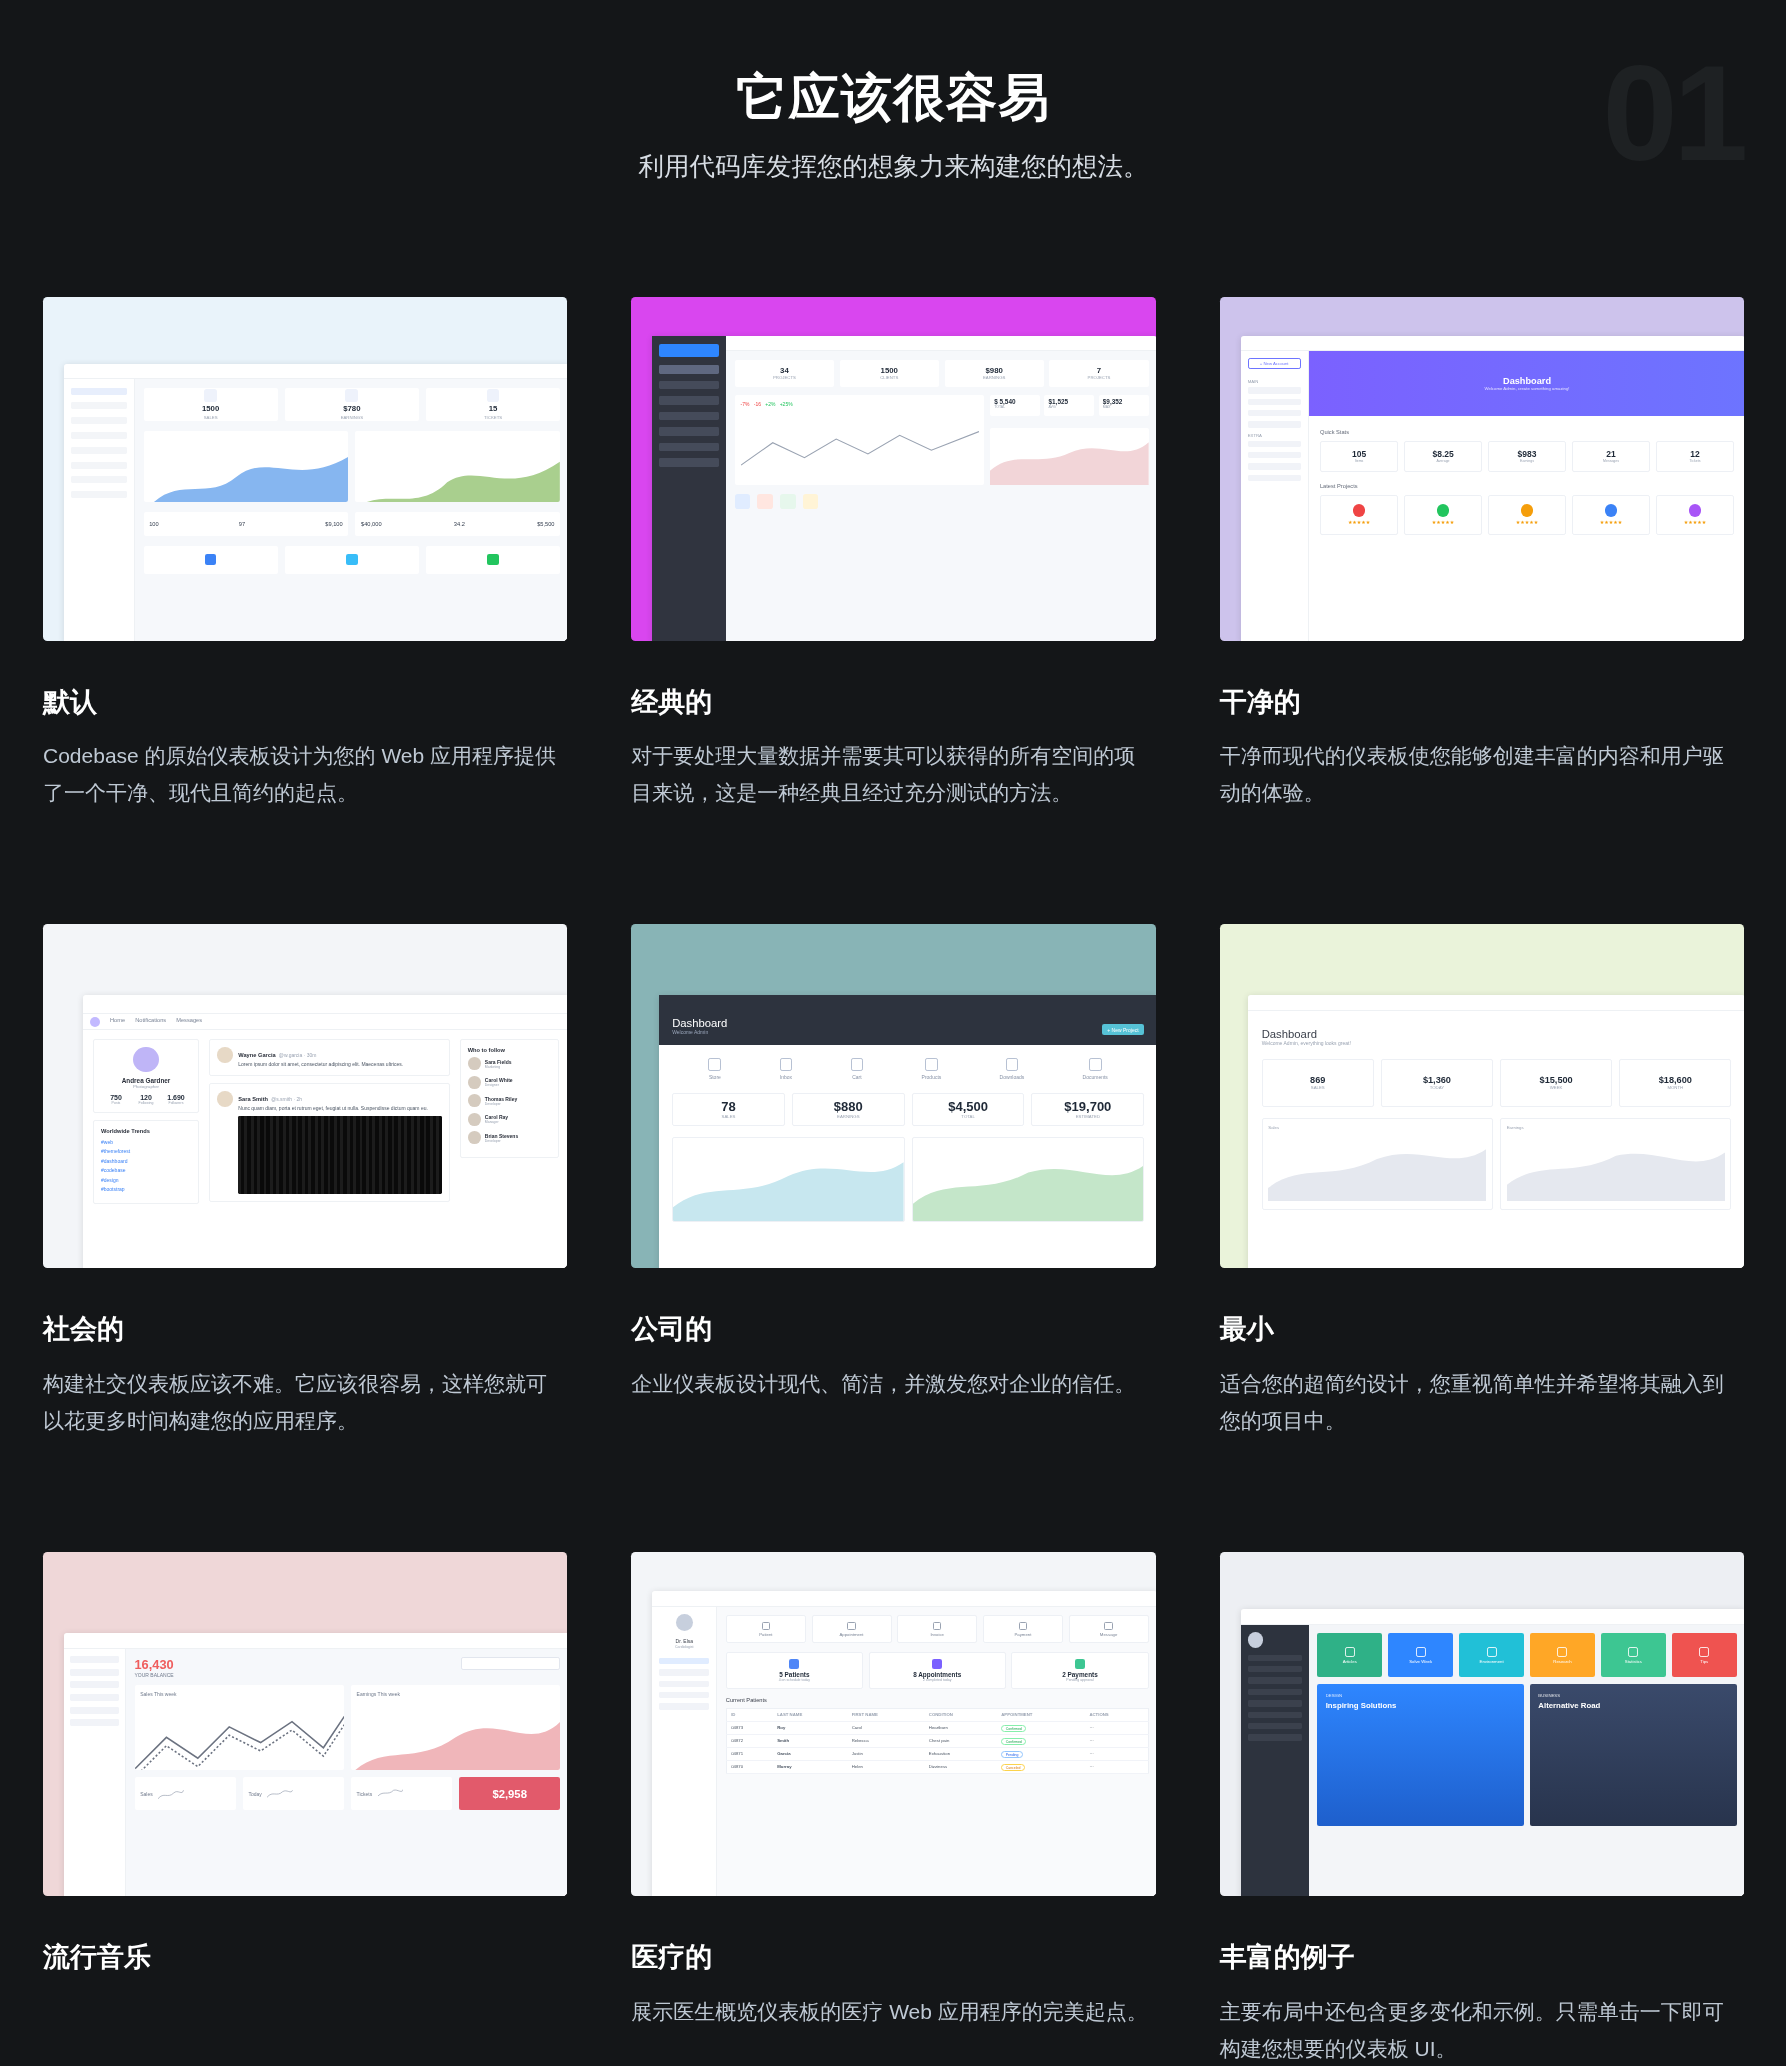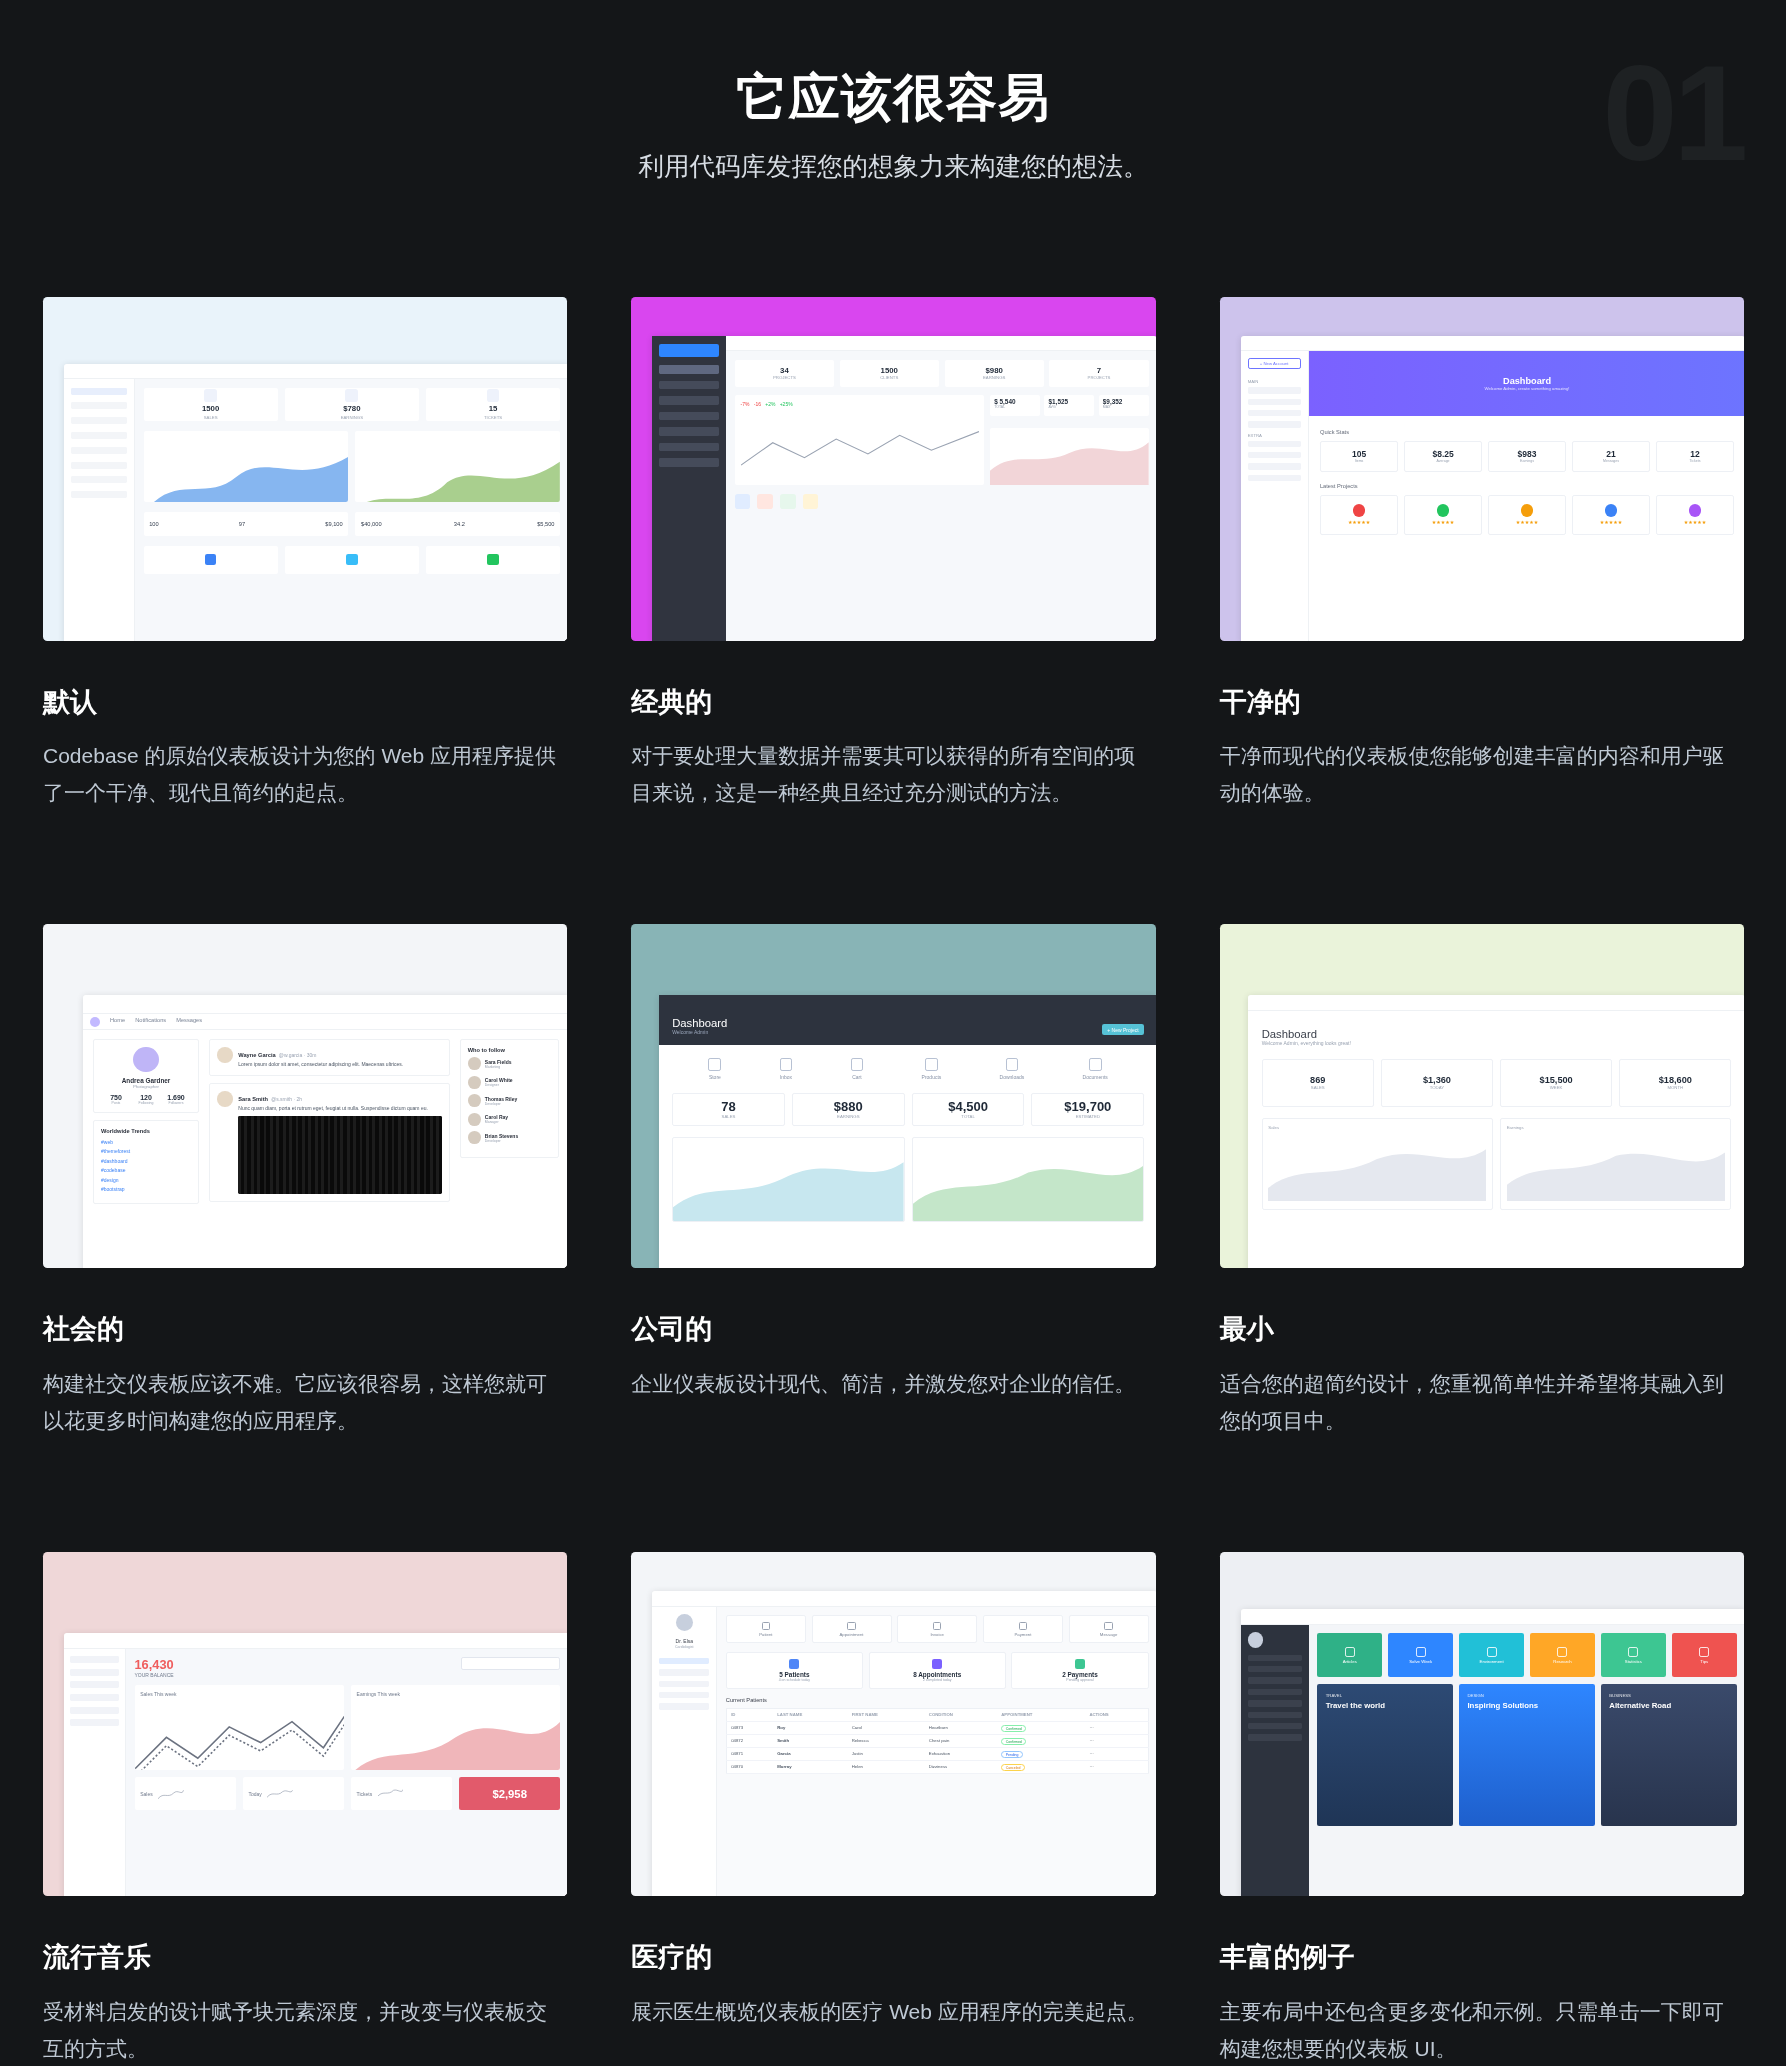--- a/index.html
+++ b/index.html
@@ -741,21 +741,20 @@
                   </svg>
                 </div>
               <div class="mini" style="background:#e25a6b;color:#fff;justify-content:center;font-weight:700;">
                   <span>$2,958</span>
                 </div>
             </div>
           </div>
         </div>
       </div>
       <div class="card-title">流行音乐</div>
-      <div class="card-desc">受材料启发的设计赋予块元素深度，并改变与仪表板交互的方式。</div>
     </div>
 
     <div class="card c8">
       <div class="thumb">
         <div class="mock">
           <div class="topbar"></div>
           <div class="sidebar">
             <div class="av"></div>
             <div class="name">Dr. Elsa</div>
             <div class="role">Cardiologist</div>
@@ -895,24 +894,20 @@
                 <div class="tile" style="background: rgb(61, 198, 146);">
                   <div class="ico"></div>
                   <div>Statistics</div>
                 </div>
                 <div class="tile" style="background: rgb(239, 83, 80);">
                   <div class="ico"></div>
                   <div>Tips</div>
                 </div>
               </div>
             <div class="hero-tiles" id="heroes9">
-                <div class="ht" style="background: linear-gradient(rgb(45, 74, 116), rgb(31, 53, 86));">
-                  <div class="cat">TRAVEL</div>
-                  <div class="ttl">Travel the world</div>
-                </div>
                 <div class="ht" style="background: linear-gradient(rgb(46, 134, 255), rgb(30, 95, 204));">
                   <div class="cat">DESIGN</div>
                   <div class="ttl">Inspiring Solutions</div>
                 </div>
                 <div class="ht" style="background: linear-gradient(rgb(58, 74, 107), rgb(40, 52, 77));">
                   <div class="cat">BUSINESS</div>
                   <div class="ttl">Alternative Road</div>
                 </div>
               </div>
           </div>

